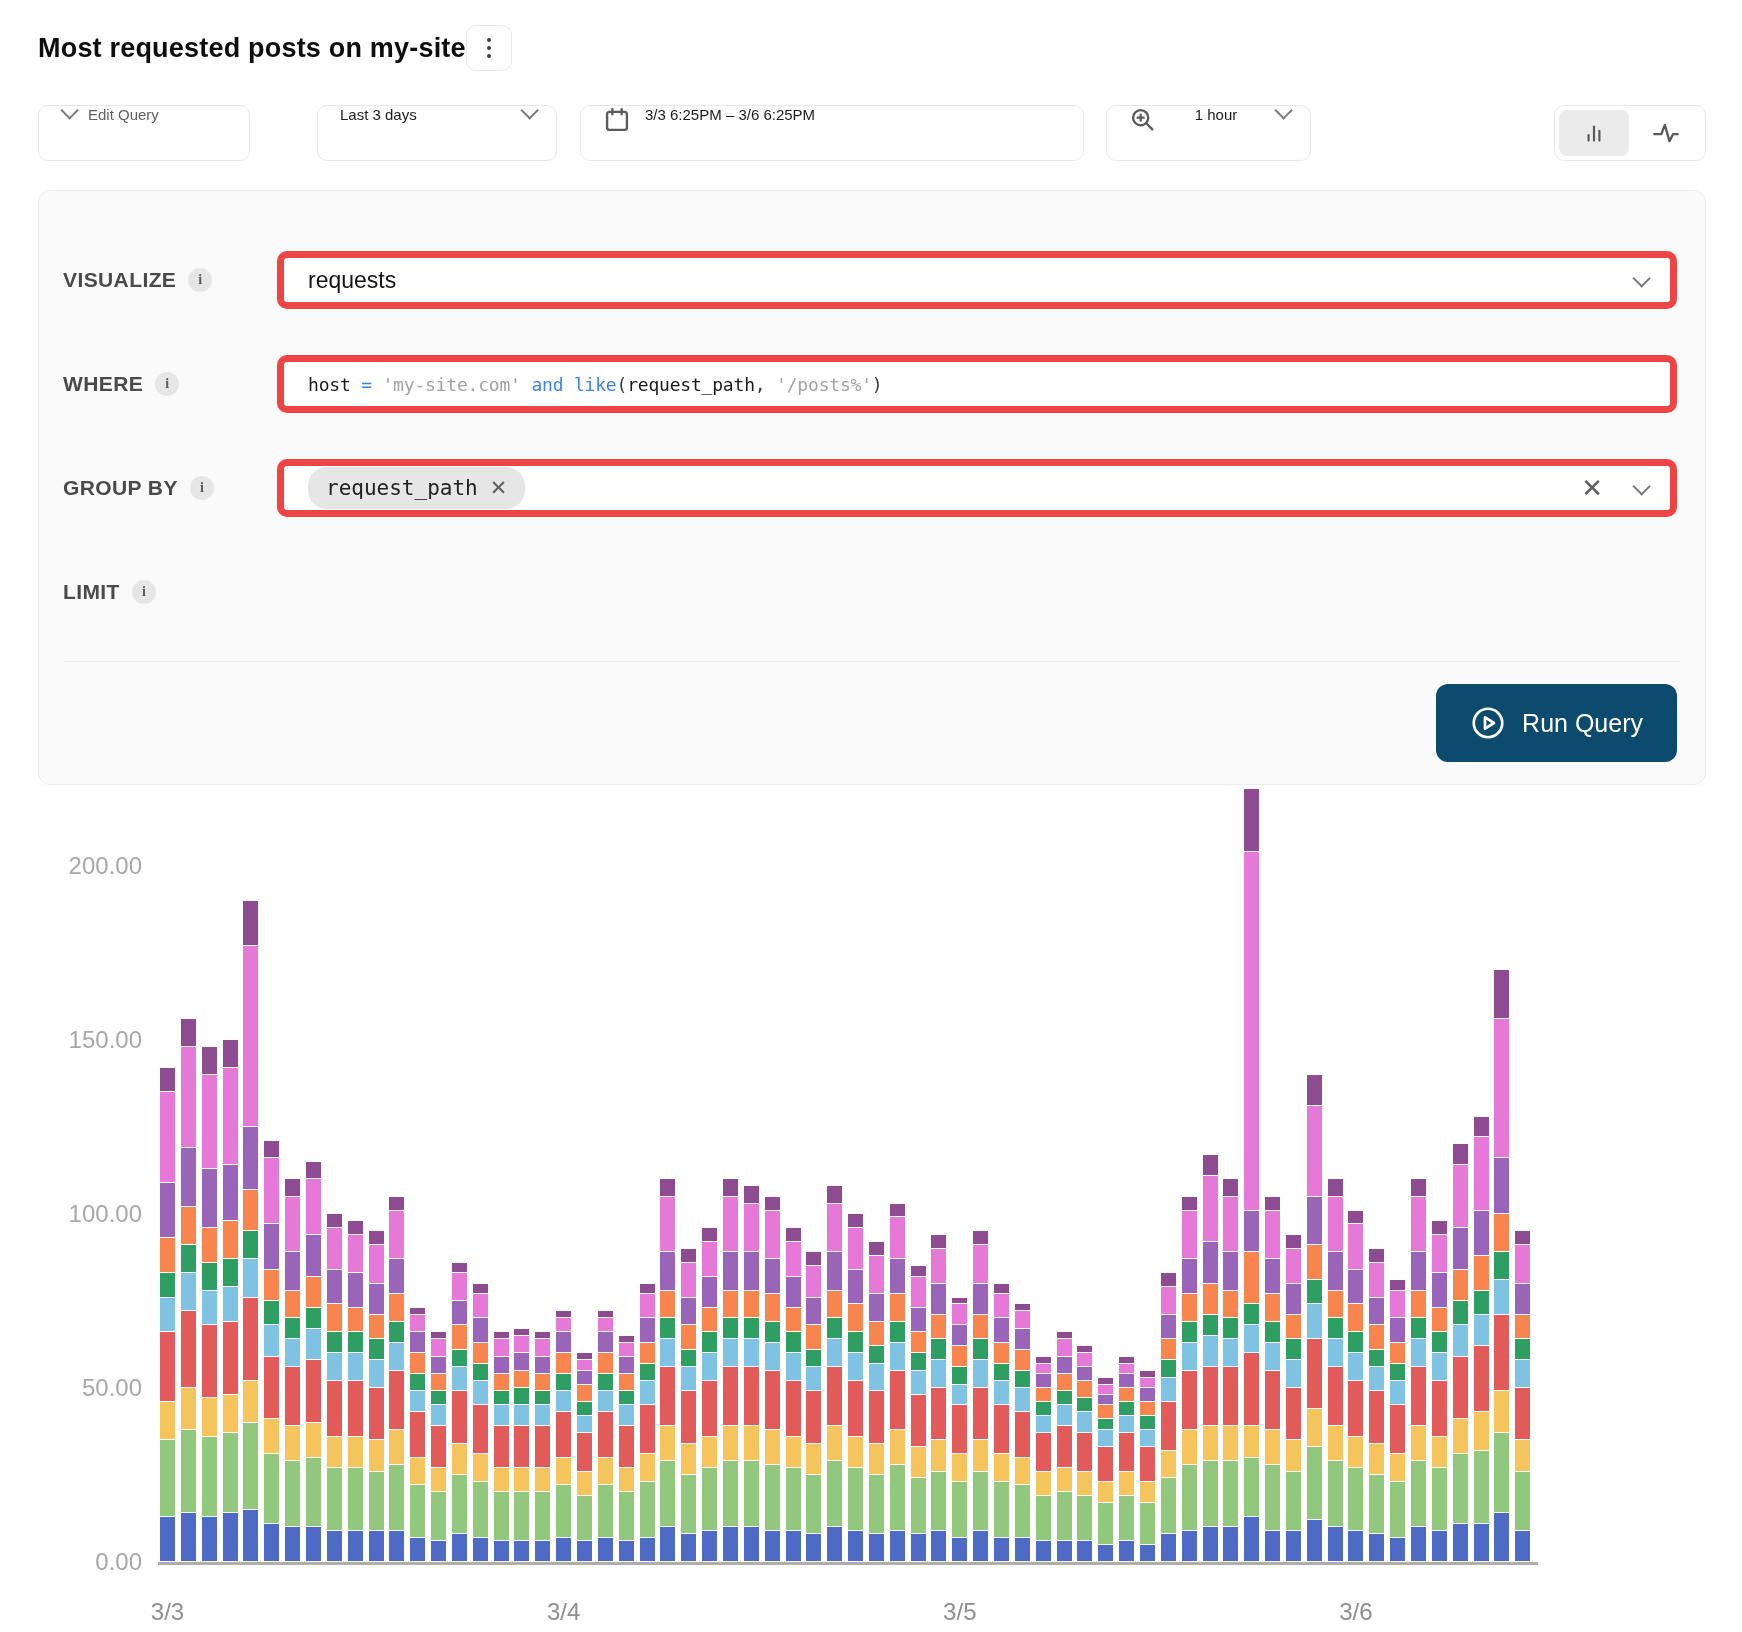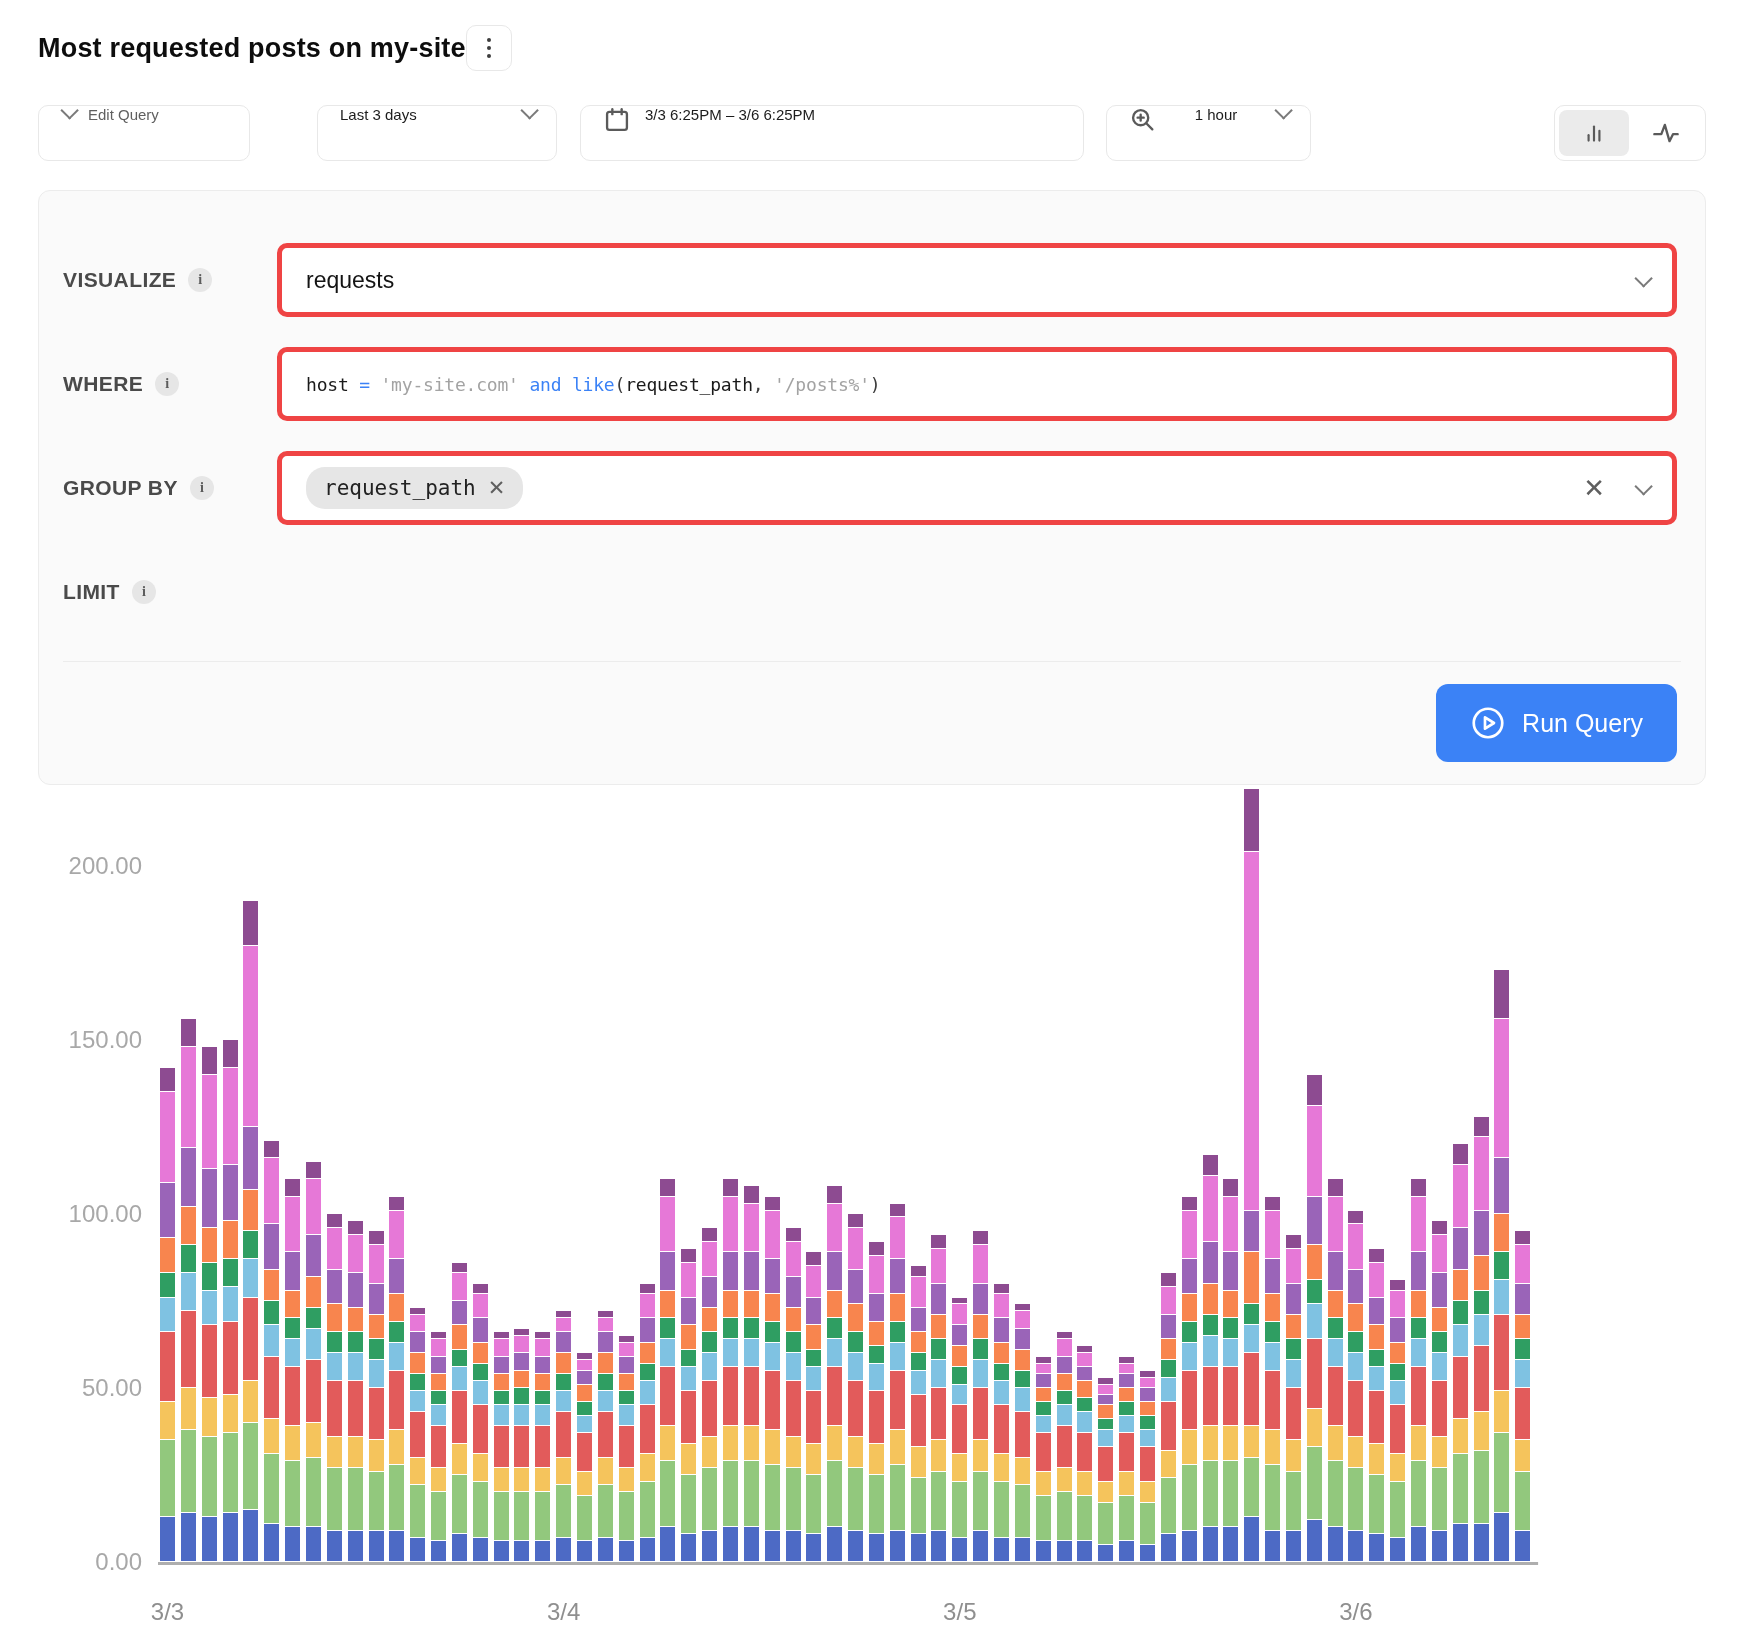--- a/index.html
+++ b/index.html
@@ -40,37 +40,37 @@
   
   .panel { position:absolute; left:38px; top:190px; width:1668px; height:595px;
     background:#fafafa; border:1px solid #ececec; border-radius:12px;
     padding:56px 28px 24px 24px; }
   .form-row { display:flex; align-items:center; margin-bottom:38px; height:66px; }
   .row-label { width:214px; display:flex; align-items:center; gap:12px; flex:none; }
   .row-label span.txt { font-size:21px; font-weight:bold; color:#4a4a4a; letter-spacing:.4px; }
   .info-icon { width:24px; height:24px; border-radius:50%; background:#e6e6e6; color:#5c5c5c;
     font-size:14px; font-weight:bold; display:flex; align-items:center; justify-content:center;
     font-family:"Liberation Serif", serif; flex:none; }
-  .select-box { flex:1; height:74px; background:#fff; border:5px solid #ef4444; border-radius:10px;
+  .select-box { flex:1; height:58px; background:#fff; border:7px solid #ef4444; border-radius:10px;
     display:flex; align-items:center; padding:0 24px; font-size:23px; color:#141414; cursor:pointer; position:relative; }
   .select-box .chev-right { margin-left:auto; }
   code, .mono { font-family:"DejaVu Sans Mono", monospace; }
   .where-box { font-size:18px; letter-spacing:-.2px; }
   .tok-id { color:#1a1a1a; }
   .tok-kw { color:#3b82f6; }
   .tok-str { color:#a3a3a3; }
   .tok-p  { color:#3c3c3c; }
   .chip { display:flex; align-items:center; gap:12px; background:#e6e6e6; border-radius:19px;
     padding:9px 18px; font-size:21px; color:#222; cursor:default;
     font-family:"DejaVu Sans Mono", monospace; }
   .chip .x, .icon-x { font-size:21px; color:#5f5f5f; font-family:"Liberation Sans",sans-serif; cursor:pointer; }
   .gb-icons { margin-left:auto; display:flex; align-items:center; gap:30px; }
   .panel-divider { border:none; border-top:1px solid #ececec; margin:36px -4px 0 0; }
   .panel-footer { display:flex; justify-content:flex-end; margin-top:22px; }
-  .run-btn { height:78px; background:#3b82f6; color:#fff; border:none; border-radius:12px;
+  .run-btn { height:78px; background:#0c4a6e; color:#fff; border:none; border-radius:12px;
     display:flex; align-items:center; gap:16px; padding:0 34px; font-size:25px;
     font-family:"Liberation Sans",sans-serif; cursor:pointer; }
 
   
   .chart-wrap { position:absolute; left:0; top:785px; width:1742px; height:847px; }
   .chart-wrap svg { display:block; }
   .ytick { font-size:24px; fill:#a8a8a8; }
   .xtick { font-size:24px; fill:#8f8f8f; }
   svg .icon-stroke { stroke:#5a5a5a; stroke-width:2; fill:none; stroke-linecap:round; stroke-linejoin:round; }
 </style>

